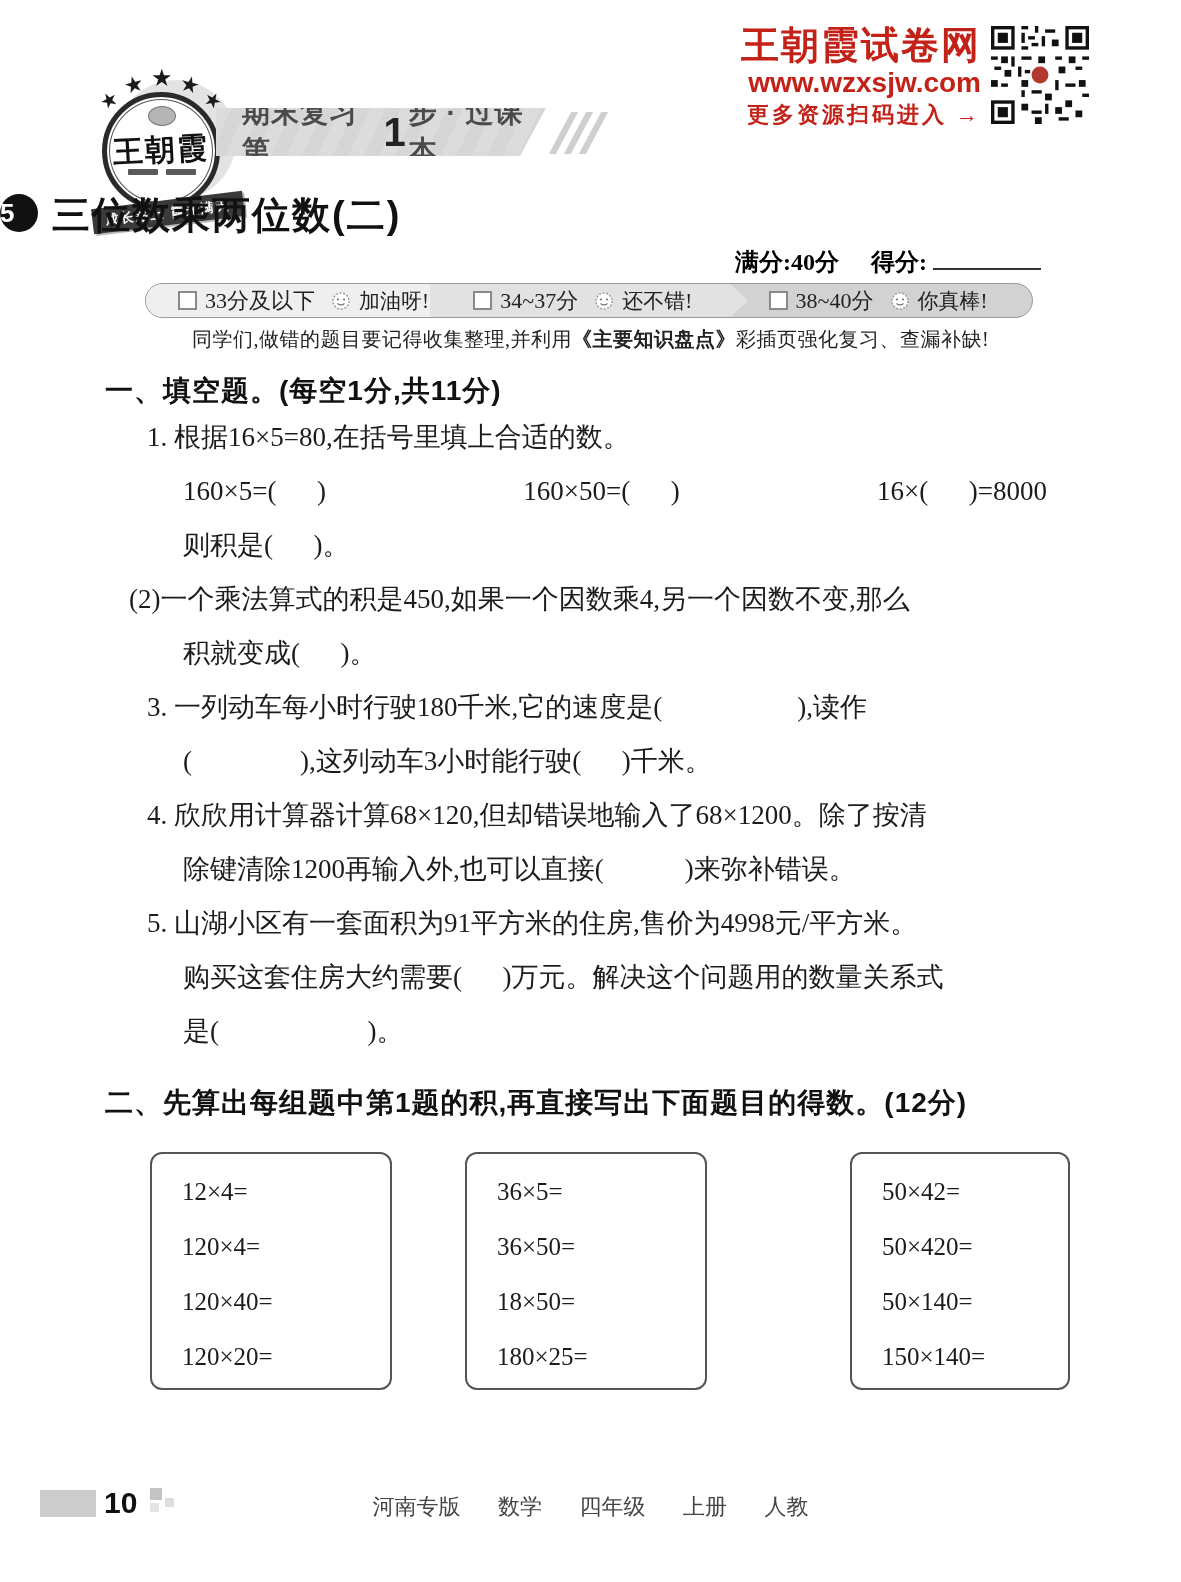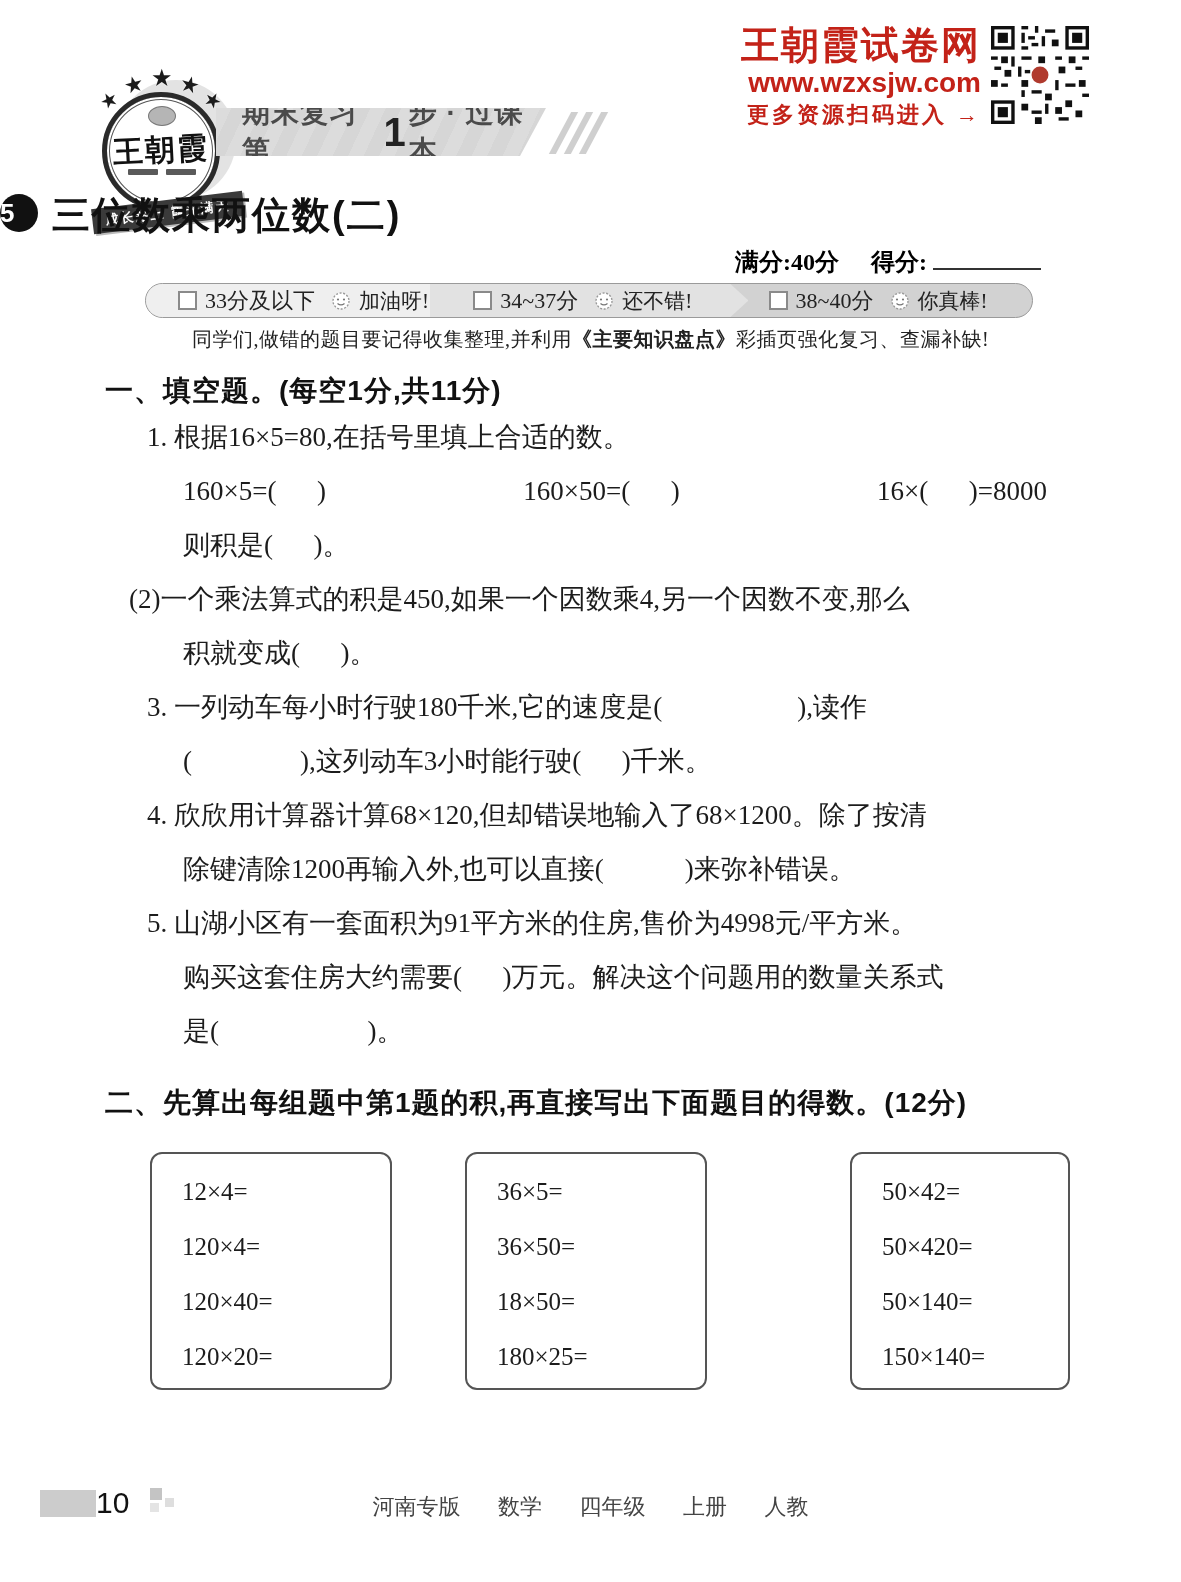--- a/index.html
+++ b/index.html
@@ -77,21 +77,21 @@
   .boxes { position:relative; margin-top:30px; height:245px; }
   .eq-box { position:absolute; top:0; height:238px; border:2px solid #555; border-radius:12px; background:#fff; padding:10px 0 0 30px; }
   .eq-box .bline { font-size:25px; line-height:55px; white-space:pre; }
   .box1 { left:45px; width:242px; }
   .box2 { left:360px; width:242px; }
   .box3 { left:745px; width:220px; }
 
   
   .footer { position:absolute; top:1486px; left:0; width:100%; height:40px; }
   .page-bar { position:absolute; left:40px; top:4px; width:56px; height:27px; background:#ccc; }
-  .page-num { position:absolute; left:96px; top:0; font-family:"Liberation Sans", sans-serif; font-weight:normal; font-size:30px; color:#111; }
+  .page-num { position:absolute; left:104px; top:0; font-family:"Liberation Sans", sans-serif; font-weight:bold; font-size:30px; color:#111; }
   .sq { position:absolute; background:#c4c4c4; }
   .sq.a { left:150px; top:2px; width:12px; height:12px; }
   .sq.b { left:165px; top:12px; width:9px; height:9px; background:#dedede; }
   .sq.c { left:150px; top:17px; width:9px; height:9px; background:#e4e4e4; }
   .footer-meta { position:absolute; left:0; top:6px; width:100%; text-align:center; font-size:22px; color:#444; }
   .footer-meta span { margin:0 16px; }
 </style>
 </head>
 <body>
 

